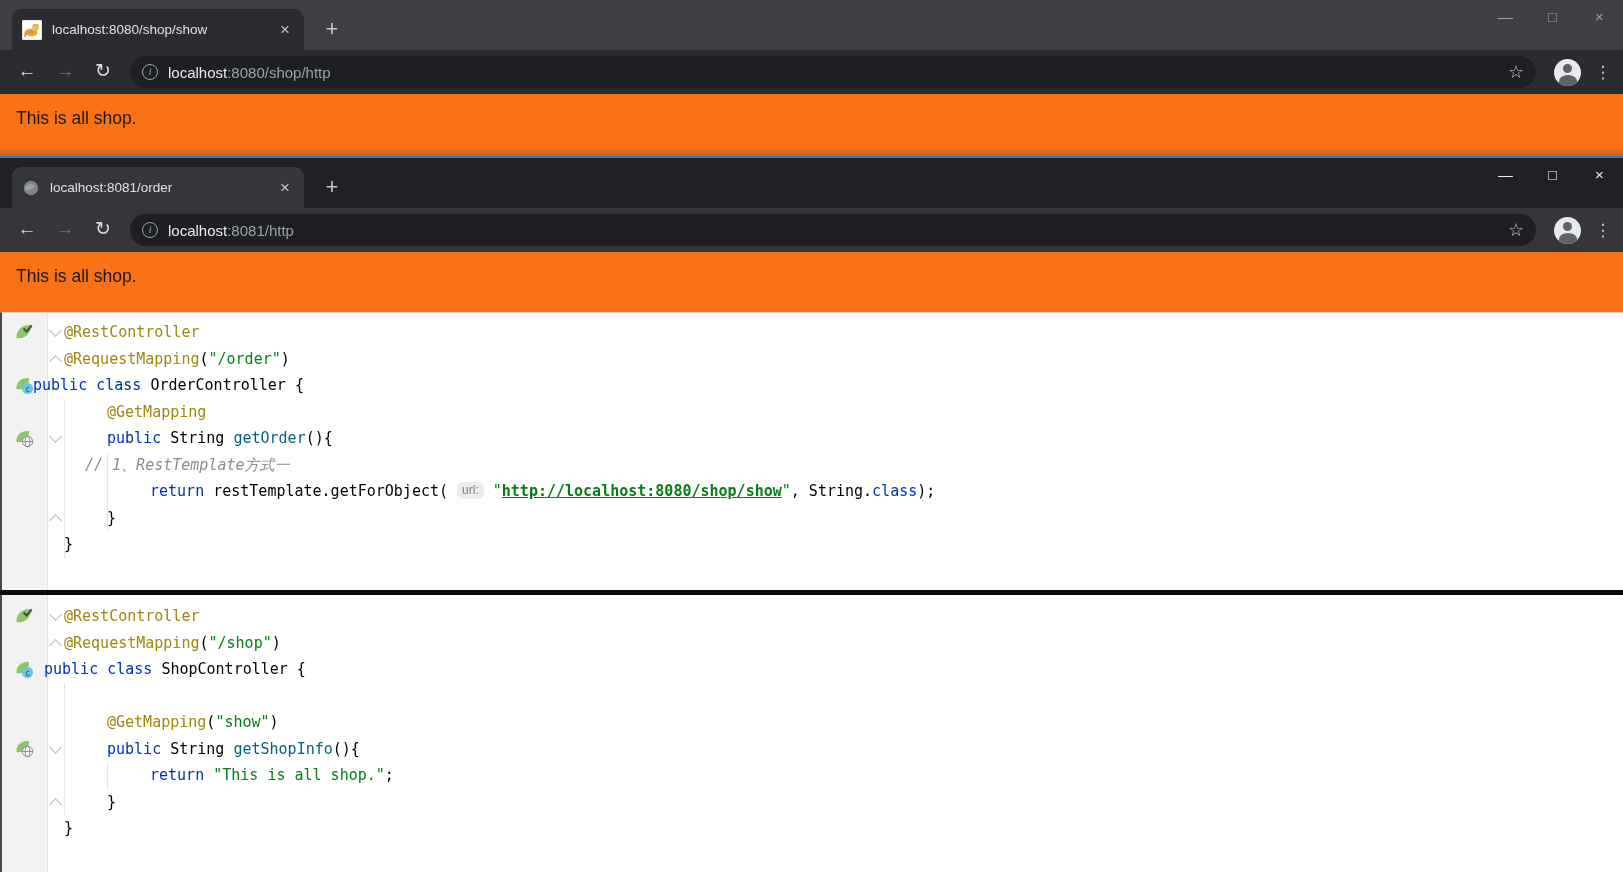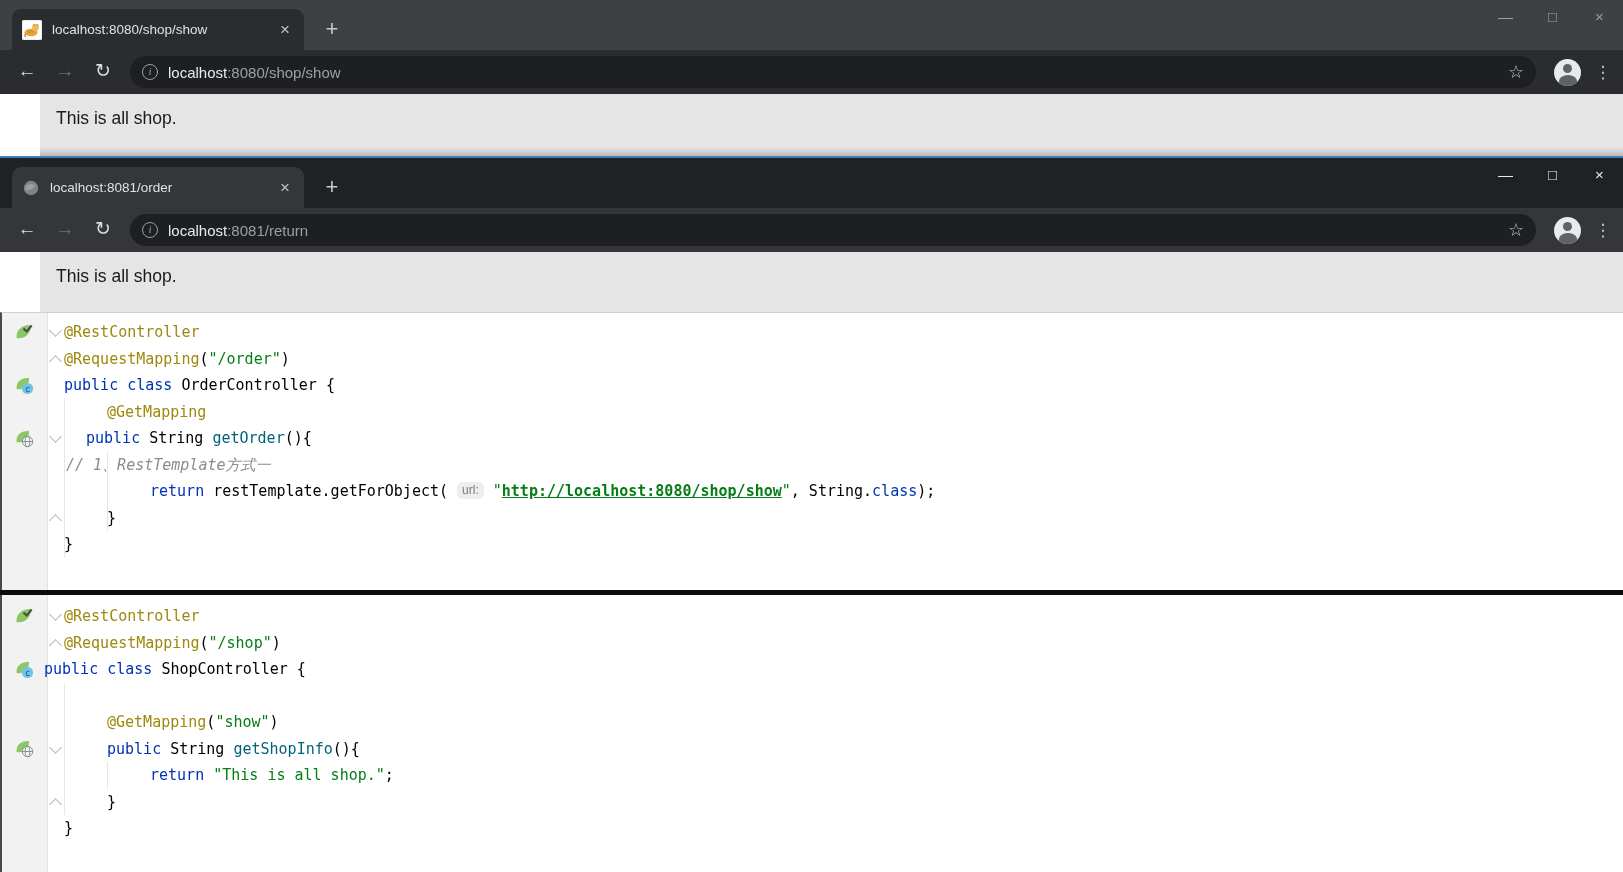--- a/index.html
+++ b/index.html
@@ -44,21 +44,21 @@
   .pill-spacer { flex:1; }
   .staricon { color:#BDC1C6; font-size:18px; width:28px; text-align:center; }
   .avatar { width:27px; height:27px; background:#E8EAED; border-radius:50%; position:relative;
     overflow:hidden; margin:0 8px; flex:none; }
   .avatar::before { content:""; position:absolute; left:9px; top:5px; width:9px; height:9px;
     background:#5F6368; border-radius:50%; }
   .avatar::after { content:""; position:absolute; left:4.5px; top:16px; width:18px; height:12px;
     background:#5F6368; border-radius:50% 50% 0 0; }
   .menudots { color:#C6C9CD; font-size:17px; width:20px; text-align:center; }
 
-  .pagecontent { background:#e5e5e5; position:relative;margin-left:40px; }
+  .pagecontent { background:#f97316; position:relative; }
   .w1 .pagecontent { height:62px; }
   .w2 .pagecontent { height:60px; }
   .pagetext { color:#1a1a1a; font-size:17.5px; padding:14px 0 0 16px; }
   .w1 .pagecontent::after { content:""; position:absolute; left:0; right:0; bottom:0; height:9px;
     background:linear-gradient(to bottom, rgba(0,0,0,0), rgba(0,0,0,0.18)); }
   .focusline { height:2px; background:#3E7BC0; }
 
   
   .codepanel { position:relative; background:#fff; overflow:hidden;
     font-family:"DejaVu Sans Mono", monospace; font-size:15px; border-left:2px solid #4a4a4a;}
@@ -115,21 +115,21 @@
         <div class="cap">×</div>
       </div>
     </div>
     <div class="toolbar">
       <div class="navbtn back">←</div>
       <div class="navbtn fwd">→</div>
       <div class="navbtn reload">↻</div>
       <div class="urlpill">
         <span class="infoicon">i</span>
         <span class="urltext">
-          <span class="url-host">localhost</span><span class="url-rest">:8080/shop/show</span>
+          <span class="url-host">localhost</span><span class="url-rest">:8080/shop/http</span>
         </span>
         <span class="pill-spacer"></span>
         <span class="staricon">☆</span>
       </div>
       <div class="avatar"></div>
       <div class="menudots">⋮</div>
     </div>
     <div class="pagecontent">
       <div class="pagetext">This is all shop.</div>
     </div>
@@ -153,21 +153,21 @@
         <div class="cap">×</div>
       </div>
     </div>
     <div class="toolbar">
       <div class="navbtn back">←</div>
       <div class="navbtn fwd">→</div>
       <div class="navbtn reload">↻</div>
       <div class="urlpill">
         <span class="infoicon">i</span>
         <span class="urltext">
-          <span class="url-host">localhost</span><span class="url-rest">:8081/return</span>
+          <span class="url-host">localhost</span><span class="url-rest">:8081/http</span>
         </span>
         <span class="pill-spacer"></span>
         <span class="staricon">☆</span>
       </div>
       <div class="avatar"></div>
       <div class="menudots">⋮</div>
     </div>
     <div class="pagecontent">
       <div class="pagetext">This is all shop.</div>
     </div>
@@ -177,29 +177,29 @@
     <div class="gutterbg"></div>
   <div class="cl"><span class="gic"><svg viewBox="0 0 19 19">
             <path d="M1.5 15 C1 7 7 1.5 16 2 C16.5 10 10 16.5 1.5 15 Z" fill="#8CC665"></path>
             <path d="M8.5 5.5 l3.2 3 l5 -6" stroke="#4a4a4a" stroke-width="2" fill="none"></path>
           </svg></span><span class="fold down"></span><span class="codetext" style="padding-left: 62px;"><span class="tok-ann">@RestController</span></span></div>
       <div class="cl"><span class="fold up"></span><span class="codetext" style="padding-left: 62px;"><span class="tok-ann">@RequestMapping</span><span class="tok-plain">(</span><span class="tok-str">"/order"</span><span class="tok-plain">)</span></span></div>
       <div class="cl"><span class="gic"><svg viewBox="0 0 19 19">
             <path d="M1.5 13 C1 6 6 1.5 14 2 C14.5 9 9 14.5 1.5 13 Z" fill="#8CC665"></path>
             <circle cx="12.5" cy="12.5" r="5.6" fill="#6FC3E9"></circle>
             <text x="12.5" y="15.6" font-size="8.5" text-anchor="middle" fill="#18576e" font-family="DejaVu Sans Mono, monospace">c</text>
-          </svg></span><span class="codetext" style="padding-left: 62px;"><span class="tok-kw">public class </span><span class="tok-plain">OrderController {</span></span></div>
+          </svg></span><span class="codetext" style="padding-left: 31px;"><span class="tok-kw">public class </span><span class="tok-plain">OrderController {</span></span></div>
       <div class="cl"><span class="codetext" style="padding-left: 105px;"><span class="tok-ann">@GetMapping</span></span></div>
       <div class="cl"><span class="gic"><svg viewBox="0 0 19 19">
             <path d="M1.5 13 C1 6 6 1.5 14 2 C14.5 9 9 14.5 1.5 13 Z" fill="#8CC665"></path>
             <circle cx="12.5" cy="12.5" r="5.2" fill="#f4f4f4" stroke="#8a8f94"></circle>
             <ellipse cx="12.5" cy="12.5" rx="2.3" ry="5.2" fill="none" stroke="#8a8f94"></ellipse>
             <line x1="7.3" y1="12.5" x2="17.7" y2="12.5" stroke="#8a8f94"></line>
-          </svg></span><span class="fold down"></span><span class="codetext" style="padding-left: 84px;"><span class="tok-kw">public </span><span class="tok-plain">String </span><span class="tok-mname">getOrder</span><span class="tok-plain">(){</span></span></div>
-      <div class="cl"><span class="codetext" style="padding-left: 64px;"><span class="tok-cmt">// 1、RestTemplate方式一</span></span></div>
+          </svg></span><span class="fold down"></span><span class="codetext" style="padding-left: 105px;"><span class="tok-kw">public </span><span class="tok-plain">String </span><span class="tok-mname">getOrder</span><span class="tok-plain">(){</span></span></div>
+      <div class="cl"><span class="codetext" style="padding-left: 83px;"><span class="tok-cmt">// 1、RestTemplate方式一</span></span></div>
       <div class="cl"><span class="codetext" style="padding-left: 148px;"><span class="tok-kw">return </span><span class="tok-plain">restTemplate.getForObject( </span><span class="tok-inlay">url:</span><span class="tok-plain"> </span><span class="tok-str">"</span><span class="tok-link">http://localhost:8080/shop/show</span><span class="tok-str">"</span><span class="tok-plain">, String.</span><span class="tok-kw">class</span><span class="tok-plain">);</span></span></div>
       <div class="cl"><span class="fold up"></span><span class="codetext" style="padding-left: 105px;"><span class="tok-plain">}</span></span></div>
       <div class="cl"><span class="codetext" style="padding-left: 62px;"><span class="tok-plain">}</span></span></div>
       <div class="iguide" style="left: 62px; top: 85.5px; height: 159px;"></div>
       <div class="iguide" style="left: 105px; top: 138.5px; height: 79.5px;"></div>
     </div>
   <div class="code-divider"></div>
   <div class="codepanel p2" id="panel1">
     <div class="gutterbg"></div>
   <div class="cl"><span class="gic"><svg viewBox="0 0 19 19">

